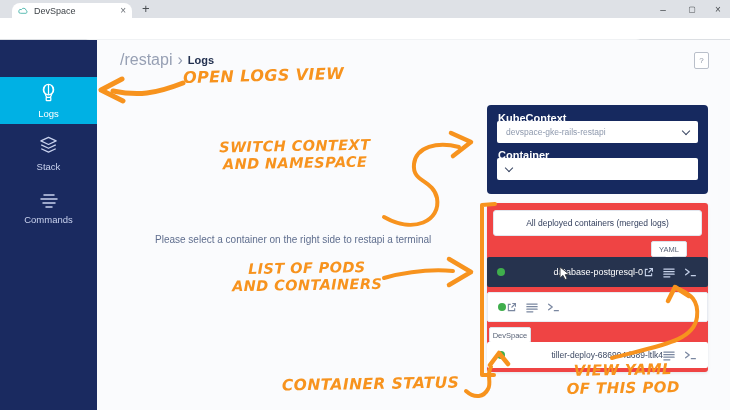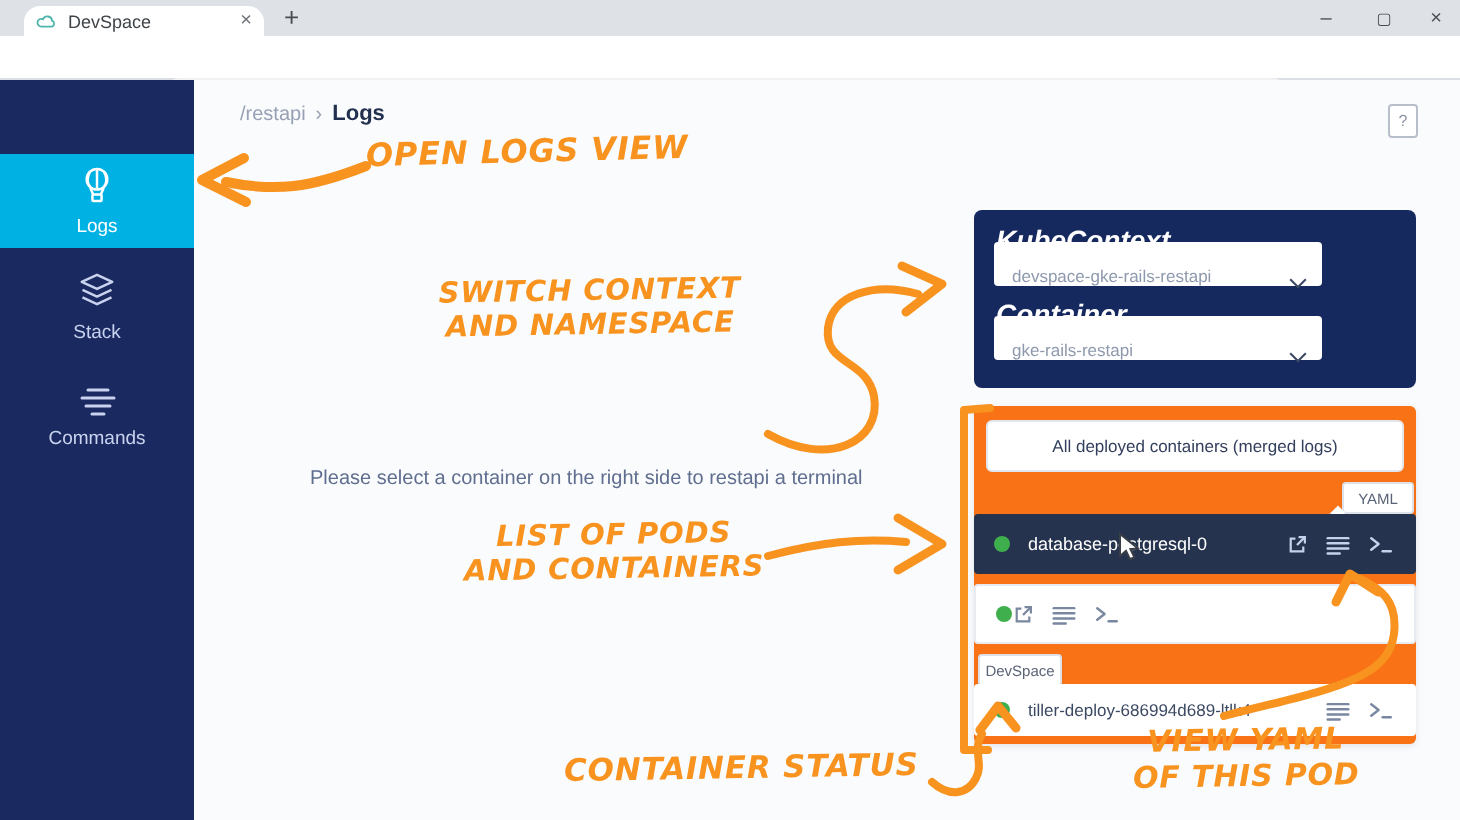--- a/index.html
+++ b/index.html
@@ -28,42 +28,42 @@
   .mainbg{left:97px;top:40px;width:633px;height:370px;background:#fafbfd;}
   .sidebar{left:0;top:40px;width:97px;height:370px;background:#1a2a60;}
   .brand{left:0;top:46px;width:97px;height:26px;display:flex;align-items:center;justify-content:center;gap:5px;}
   .brand-name{color:#fff;font-weight:bold;font-size:11.5px;}
   .side-item{left:0;width:97px;display:flex;flex-direction:column;align-items:center;justify-content:center;gap:5px;}
   .side-item .lbl{font-size:9.5px;color:#c9d2ee;}
   .side-active{background:#00b1e4;}
   .side-active .lbl{color:#fff;}
   
   .breadcrumb{left:120px;top:51px;display:flex;align-items:center;gap:5px;}
-  .bc-parent,.bc-sep{font-size:10px;color:#97a0b4;}
+  .bc-parent,.bc-sep{font-size:16px;color:#97a0b4;}
   .bc-current{font-size:11px;font-weight:bold;color:#22304f;}
   .help-box{left:694px;top:52px;width:13px;height:15px;border:1px solid #b9bfca;border-radius:2px;
             display:flex;align-items:center;justify-content:center;font-size:8px;color:#8b93a3;background:#fff;}
   .empty-msg{left:155px;top:234px;font-size:10px;color:#5f6e8e;}
   
   .ctxcard{left:487px;top:105px;width:221px;height:89px;background:#16295f;border-radius:4px;box-sizing:border-box;}
-  .ctx-label{position:absolute;left:11px;font-size:14px;font-weight:bold;color:#fff;font-style:italic;}
-  .ctx-select{position:absolute;left:10px;width:164px;height:22px;background:#fff;border-radius:2px;
-              display:flex;align-items:flex-end;padding:0 9px;box-sizing:border-box;}
+  .ctx-label{position:absolute;left:11px;font-size:11px;font-weight:bold;color:#fff;}
+  .ctx-select{position:absolute;left:10px;width:201px;height:22px;background:#fff;border-radius:2px;
+              display:flex;align-items:center;padding:0 9px;box-sizing:border-box;}
   .ctx-select .val{font-size:8.5px;color:#8e99ad;flex:1;}
   .chev{width:5px;height:5px;border-right:1.5px solid #3a4763;border-bottom:1.5px solid #3a4763;
         transform:rotate(45deg);margin-top:-3px;}
   
-  .pods-panel{left:487px;top:203px;width:221px;height:169px;background:#f97316;border-radius:3px;
-              box-shadow:0 1px 3px rgba(20,30,60,.10);}
+  .pods-panel{left:487px;top:203px;width:221px;height:169px;background:#ef4444;border-radius:3px;
+              box-shadow:0 1px 3px rgba(20,30,60,.10);text-align:right;}
   .merged-btn{left:6px;top:7px;width:209px;height:26px;border:1px solid #e2e6ee;border-radius:3px;
               display:flex;align-items:center;justify-content:center;font-size:8.5px;color:#323e5c;
               background:#fff;box-sizing:border-box;}
   .tooltip{background:#fff;border:1px solid #dde2ea;border-radius:2px;display:flex;align-items:center;
            justify-content:center;font-size:7.5px;color:#5a6478;box-shadow:0 1px 2px rgba(0,0,0,.06);}
-  .tt-yaml{left:164px;top:38px;width:34px;height:14px;margin-left:20px;}
+  .tt-yaml{left:164px;top:38px;width:34px;height:14px;}
   .tt-caret{left:179px;top:51px;width:5px;height:5px;background:#fff;border-right:1px solid #dde2ea;
             border-bottom:1px solid #dde2ea;transform:rotate(45deg);}
   .tt-running{left:2px;top:124px;width:40px;height:14px;}
   .podrow{left:0;width:221px;display:flex;align-items:center;box-sizing:border-box;border-radius:2px;}
   .row-sel{top:54px;height:30px;background:#26334e;}
   .row-lite{top:89px;height:30px;background:#fff;border:1px solid #e8ebf1;}
   .row-third{top:139px;height:26px;background:#fff;}
   .dot{width:8px;height:8px;border-radius:50%;background:#3fae4c;margin-left:10px;flex:none;}
   .podname{margin-left:9px;flex:1;white-space:nowrap;overflow:hidden;}
   .row-sel .podname{font-size:9px;color:#fff;}
@@ -183,21 +183,20 @@
   <div class="abs empty-msg">Please select a container on the right side to restapi a terminal</div>
 
   <div class="abs ctxcard">
     <div class="ctx-label" style="top:7px;">KubeContext</div>
     <div class="ctx-select" style="top:16px;">
       <span class="val">devspace-gke-rails-restapi</span>
       <span class="chev"></span>
     </div>
     <div class="ctx-label" style="top:44px;">Container</div>
     <div class="ctx-select" style="top:53px;">
-      <span class="val">gke-rails-restapi</span>
       <span class="chev"></span>
     </div>
   </div>
 
   <div class="abs pods-panel">
 
     <div class="abs merged-btn">All deployed containers (merged logs)</div>
 
     <div class="abs tooltip tt-yaml">YAML</div>
     <div class="abs tt-caret"></div>

